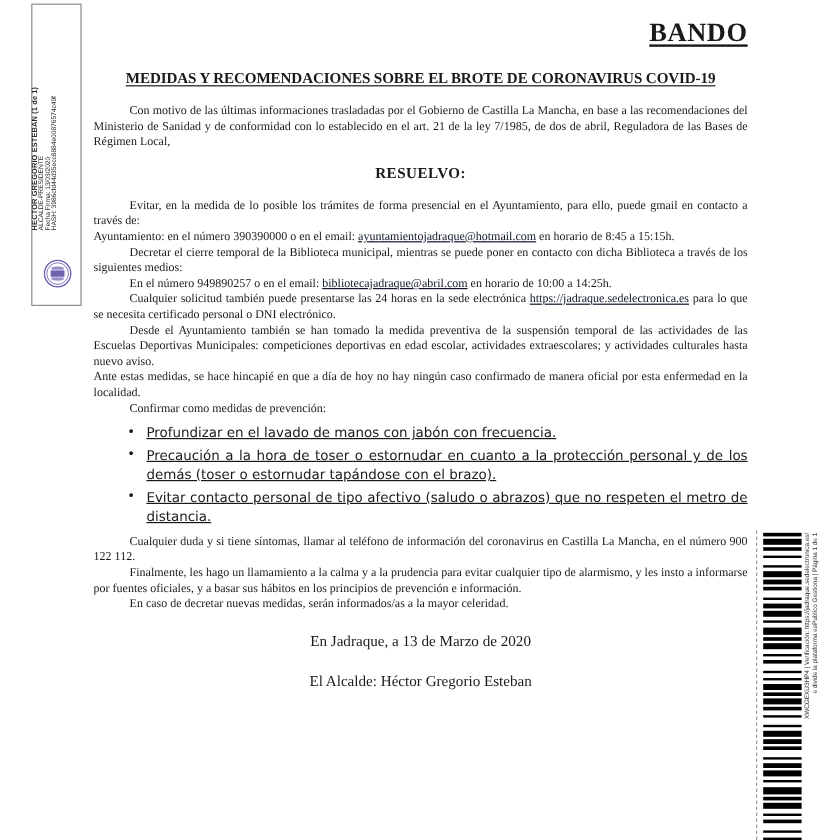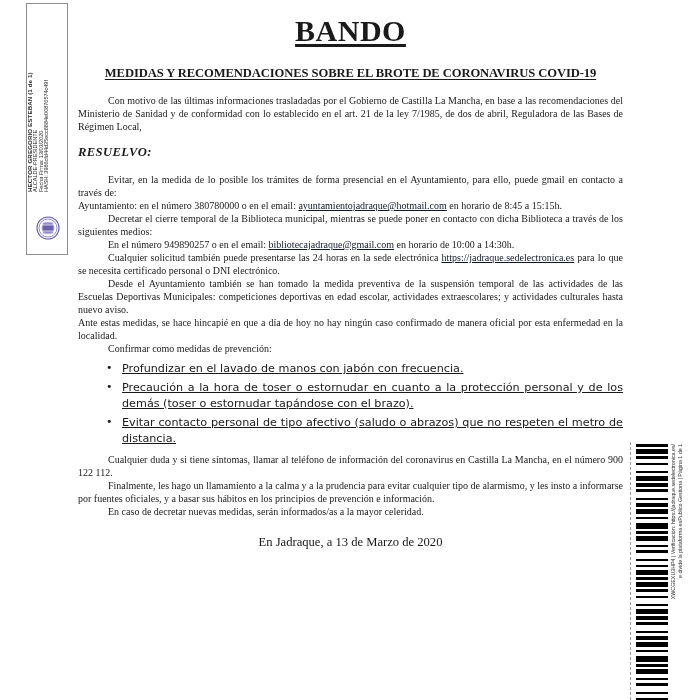--- a/index.html
+++ b/index.html
@@ -61,23 +61,23 @@
   #page {
     position: absolute;
     left: 78px;
     top: 0;
     width: 545px;
     height: 700px;
     padding-top: 14px;
   }
 
   h1#doc-title {
-    font-size: 30px;
+    font-size: 22px;
     font-weight: bold;
-    text-align: center;
+    text-align: right;
     margin: 0 0 18px 0;
     letter-spacing: 0.5px;
   }
   h1#doc-title span { text-decoration: underline; text-underline-offset: 3px; }
 
   h2#doc-subtitle {
     font-size: 12.6px;
     font-weight: bold;
     text-align: center;
     margin: 0 0 13px 0;
@@ -89,24 +89,23 @@
     font-size: 10px;
     line-height: 1.30;
     margin: 0;
     text-align: justify;
     text-justify: inter-word;
   }
   p.indent { text-indent: 30px; }
   p.resuelvo {
     font-size: 12.6px;
     font-weight: bold;
-    text-align: left;
+    text-align: center;
     margin: 12px 0 13px 0;
     letter-spacing: 0.4px;
-    font-style: italic;
   }
   a.lnk {
     color: #0f172a;
     text-decoration: underline;
   }
 
   ul#prevention-list {
     margin: 6px 0 6px 0;
     padding-left: 42px;
     list-style: none;
@@ -210,25 +209,25 @@
   <h1 id="doc-title"><span>BANDO</span></h1>
 
   <h2 id="doc-subtitle"><span>MEDIDAS Y RECOMENDACIONES SOBRE EL BROTE DE CORONAVIRUS COVID-19</span></h2>
 
   <p class="para indent">Con motivo de las últimas informaciones trasladadas por el Gobierno de Castilla La Mancha, en base a las recomendaciones del Ministerio de Sanidad y de conformidad con lo establecido en el art. 21 de la ley 7/1985, de dos de abril, Reguladora de las Bases de Régimen Local,</p>
 
   <p class="resuelvo">RESUELVO:</p>
 
   <p class="para indent">Evitar, en la medida de lo posible los trámites de forma presencial en el Ayuntamiento, para ello, puede gmail en contacto a través de:</p>
 
-  <p class="para"><span>Ayuntamiento: en el número 380780000 o en el email: </span><a class="lnk" href="#">ayuntamientojadraque@hotmail.com</a><span> en horario de 8:45 a 15:15h.</span></p>
+  <p class="para"><span>Ayuntamiento: en el número 390390000 o en el email: </span><a class="lnk" href="#">ayuntamientojadraque@hotmail.com</a><span> en horario de 8:45 a 15:15h.</span></p>
 
   <p class="para indent">Decretar el cierre temporal de la Biblioteca municipal, mientras se puede poner en contacto con dicha Biblioteca a través de los siguientes medios:</p>
 
-  <p class="para indent"><span>En el número  949890257   o en el email:  </span><a class="lnk" href="#">bibliotecajadraque@gmail.com</a><span> en horario de 10:00 a 14:30h.</span></p>
+  <p class="para indent"><span>En el número  949890257   o en el email:  </span><a class="lnk" href="#">bibliotecajadraque@abril.com</a><span> en horario de 10:00 a 14:25h.</span></p>
 
   <p class="para indent"><span>Cualquier solicitud también puede presentarse las 24 horas en la sede electrónica </span><a class="lnk" href="#">https://jadraque.sedelectronica.es</a><span> para lo que se necesita certificado personal o DNI electrónico.</span></p>
 
   <p class="para indent">Desde el Ayuntamiento también se han tomado la medida preventiva de la suspensión temporal de las actividades de las Escuelas Deportivas Municipales: competiciones deportivas en edad escolar, actividades extraescolares; y actividades culturales hasta nuevo aviso.</p>
 
   <p class="para">Ante estas medidas, se hace hincapié en que a día de hoy no hay ningún caso confirmado de manera oficial por esta enfermedad en la localidad.</p>
 
   <p class="para indent">Confirmar como medidas de prevención:</p>
 
   <ul id="prevention-list">
@@ -238,20 +237,21 @@
   </ul>
 
   <p class="para indent">Cualquier duda y si tiene síntomas, llamar al teléfono de información del coronavirus en Castilla La Mancha, en el número 900 122 112.</p>
 
   <p class="para indent">Finalmente, les hago un llamamiento a la calma y a la prudencia para evitar cualquier tipo de alarmismo, y les insto a informarse por fuentes oficiales, y a basar sus hábitos en los principios de prevención e información.</p>
 
   <p class="para indent">En caso de decretar nuevas medidas, serán informados/as a la mayor celeridad.</p>
 
   <div id="closing-block">
     <p class="closing c1">En Jadraque, a 13 de Marzo de 2020</p>
+    <p class="closing">El Alcalde: Héctor Gregorio Esteban</p>
 
   </div>
 </div>
 
 <div id="verif">
   <div id="verif-dashes"></div>
   <div id="barcode">
       <i style="height: 3px; background: rgb(0, 0, 0);"></i>
       <i style="height: 2px; background: transparent;"></i>
       <i style="height: 5px; background: rgb(0, 0, 0);"></i>

